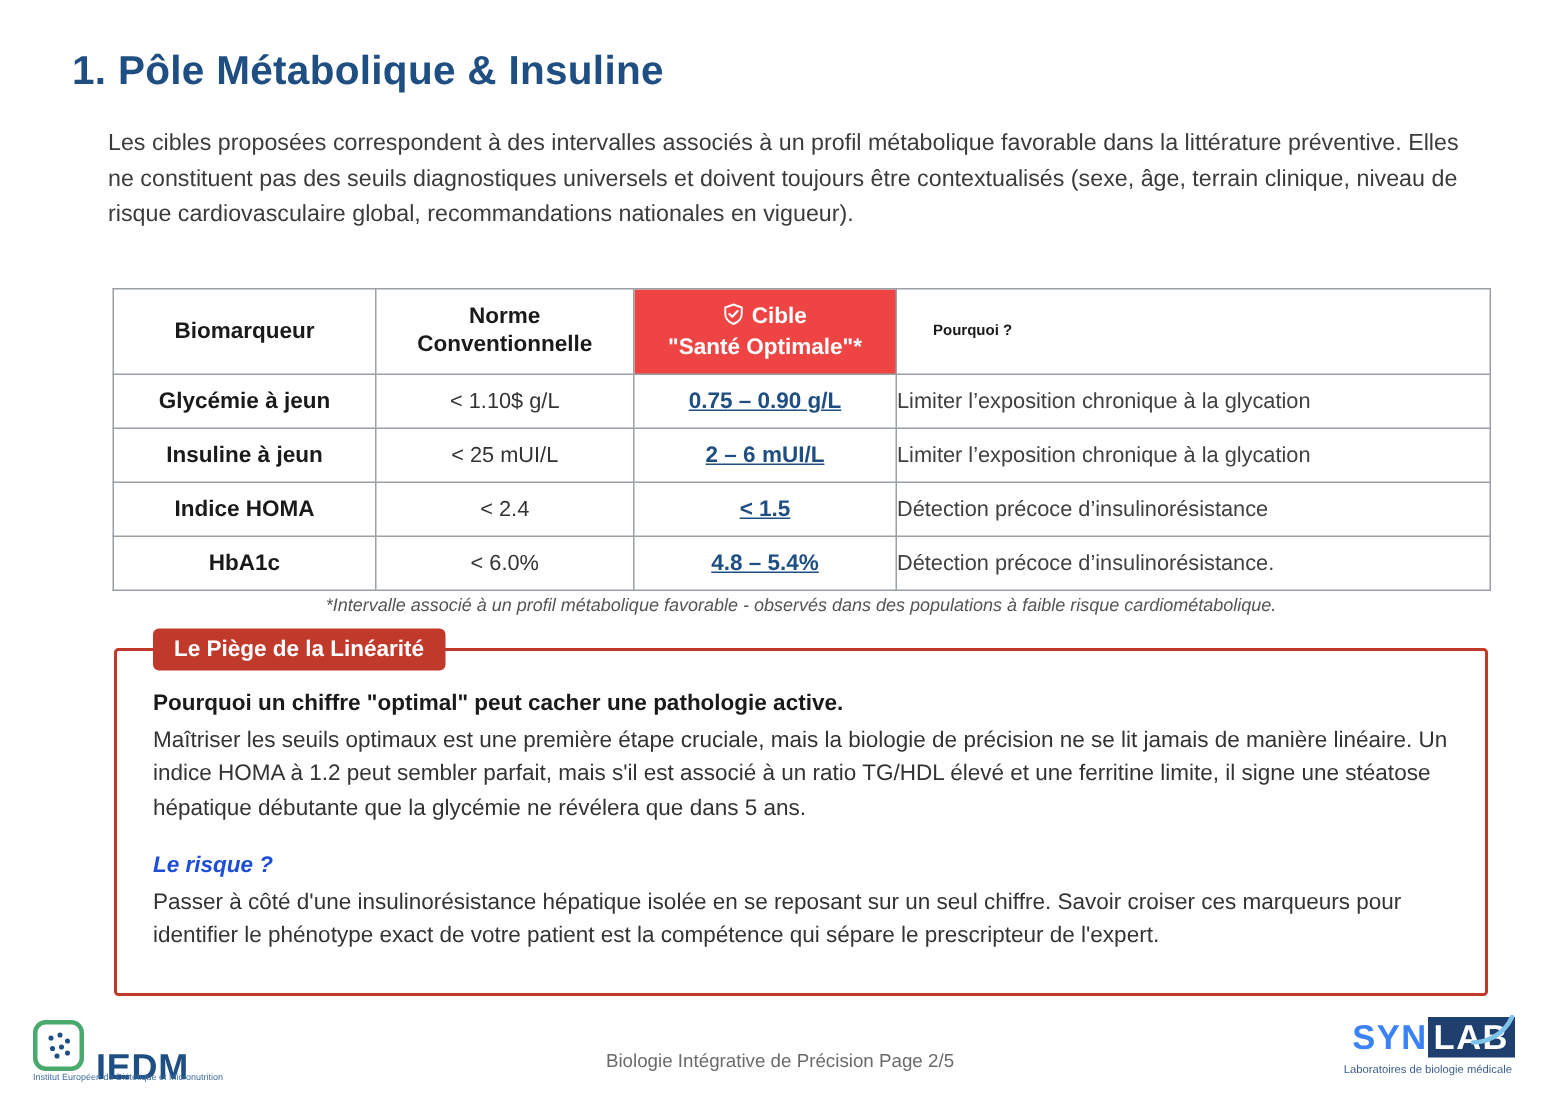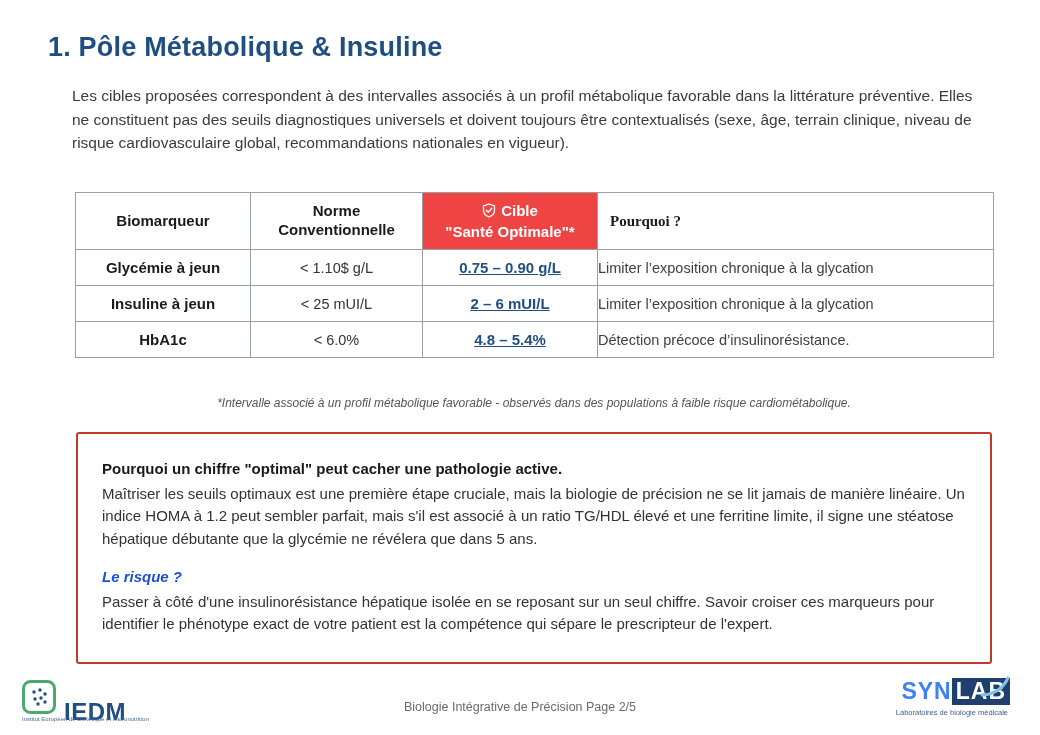--- a/index.html
+++ b/index.html
@@ -72,23 +72,22 @@
   .hdr-cell {
     height: 57px;
     text-align: center;
     font-weight: bold;
     font-size: 15px;
     color: #1a1a1a;
     line-height: 1.25;
   }
   .hdr-cell.left {
     text-align: left;
-    padding-left: 12px;
-    font-size: 15px;
-    font-family: Liberation Serif, serif;
+    padding-left: 24px;
+    font-size: 10px;
   }
   .hdr-cible {
     background: #ef4444;
     color: #ffffff;
     text-align: center;
     font-weight: bold;
     font-size: 15px;
     line-height: 1.3;
     height: 57px;
     border-color: #4d8a28;
@@ -316,32 +315,39 @@
           <td class="cell-cible row-cell">0.75 – 0.90 g/L</td>
           <td class="cell-pq row-cell">Limiter l’exposition chronique à la glycation</td>
         </tr>
         <tr class="row-cell">
           <td class="cell-bio row-cell">Insuline à jeun</td>
           <td class="cell-norme row-cell">&lt; 25 mUI/L</td>
           <td class="cell-cible row-cell">2 – 6 mUI/L</td>
           <td class="cell-pq row-cell">Limiter l’exposition chronique à la glycation</td>
         </tr>
         <tr class="row-cell">
+          <td class="cell-bio row-cell">Indice HOMA</td>
+          <td class="cell-norme row-cell">&lt; 2.4</td>
+          <td class="cell-cible row-cell">&lt; 1.5</td>
+          <td class="cell-pq row-cell">Détection précoce d’insulinorésistance</td>
+        </tr>
+        <tr class="row-cell">
           <td class="cell-bio row-cell">HbA1c</td>
           <td class="cell-norme row-cell">&lt; 6.0%</td>
           <td class="cell-cible row-cell">4.8 – 5.4%</td>
           <td class="cell-pq row-cell">Détection précoce d’insulinorésistance.</td>
         </tr>
       </tbody>
     </table>
   </div>
 
   <div class="table-note">*Intervalle associé à un profil métabolique favorable - observés dans des populations à faible risque cardiométabolique.</div>
 
   <div class="callout">
+    <div class="callout-tag">Le Piège de la Linéarité</div>
     <div class="callout-body">
       <span class="lead">Pourquoi un chiffre "optimal" peut cacher une pathologie active.</span>
       <p>Maîtriser les seuils optimaux est une première étape cruciale, mais la biologie de précision ne se lit jamais de manière linéaire. Un indice HOMA à 1.2 peut sembler parfait, mais s'il est associé à un ratio TG/HDL élevé et une ferritine limite, il signe une stéatose hépatique débutante que la glycémie ne révélera que dans 5 ans.</p>
       <div class="spacer"></div>
       <span class="sub">Le risque ?</span>
       <p>Passer à côté d'une insulinorésistance hépatique isolée en se reposant sur un seul chiffre. Savoir croiser ces marqueurs pour identifier le phénotype exact de votre patient est la compétence qui sépare le prescripteur de l'expert.</p>
     </div>
   </div>
 
   <div class="logo-left">

